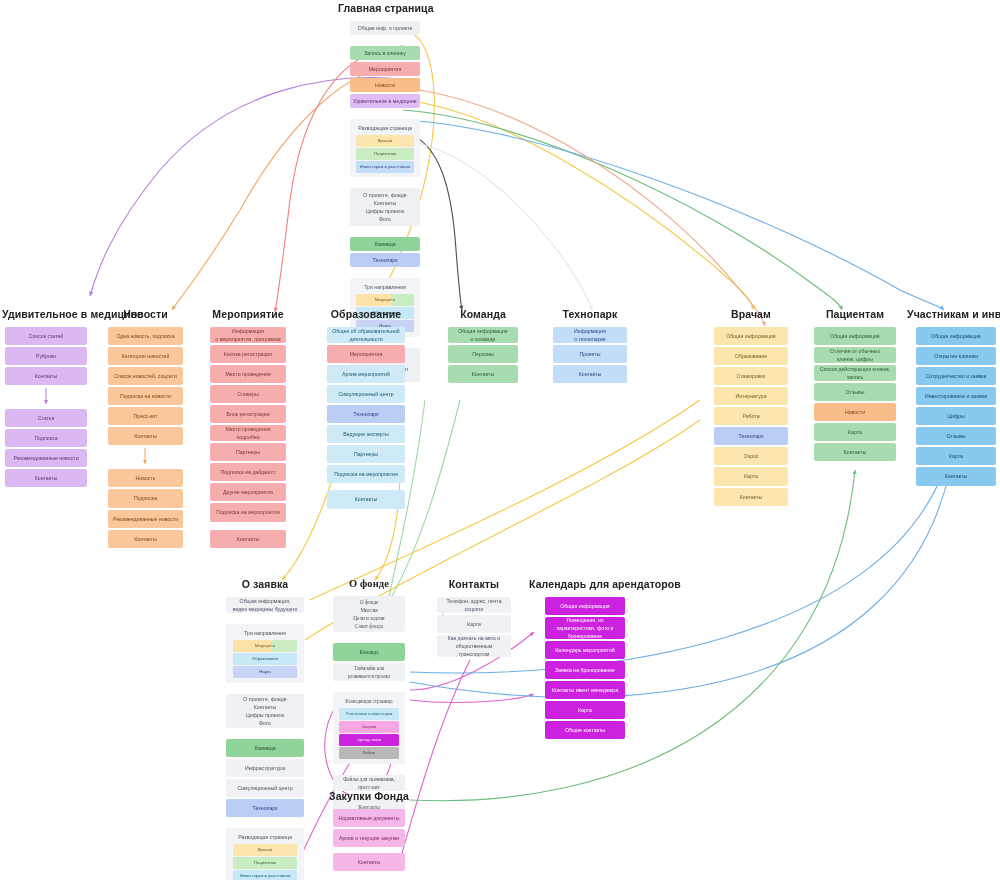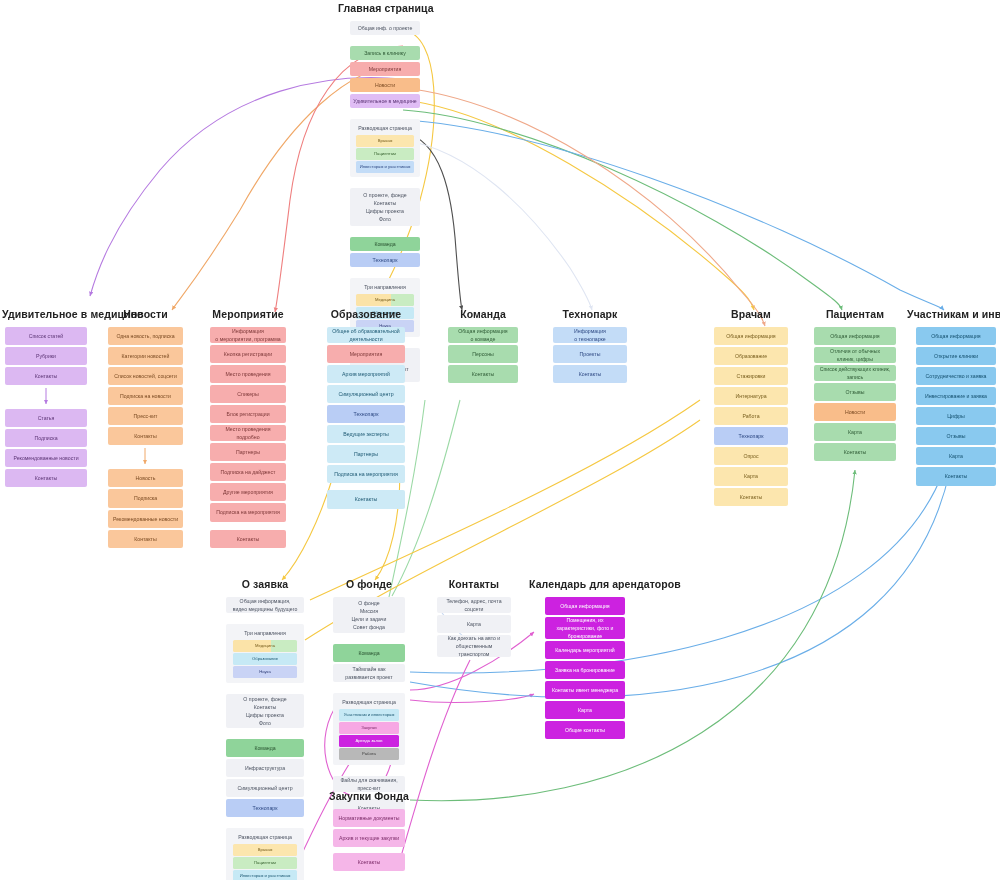--- a/index.html
+++ b/index.html
@@ -385,21 +385,21 @@
     <div class="node c-white nest">
       <div class="nest-title">Разводящая страница</div>
       <div class="sub c-yellow">Врачам</div>
       <div class="sub c-lightgreen">Пациентам</div>
       <div class="sub c-lightcyan">Инвесторам и участникам</div>
     </div>
 
   </div>
 </div>
 
-<div class="group" style="left:333px;top:578px;width:72px;">
+<div class="group" style="left:333px;top:578px;width:72px;font-family:Liberation Serif, serif;">
   <div class="group-title">О фонде</div>
   <div class="stack">
     <div class="node c-gray" style="height:36px;">
           <div style="white-space:pre-line;">О фонде
 Миссия
 Цели и задачи
 Совет фонда</div>
         </div>
     <div class="gap"></div>
     <div class="node c-green2">Команда</div>

